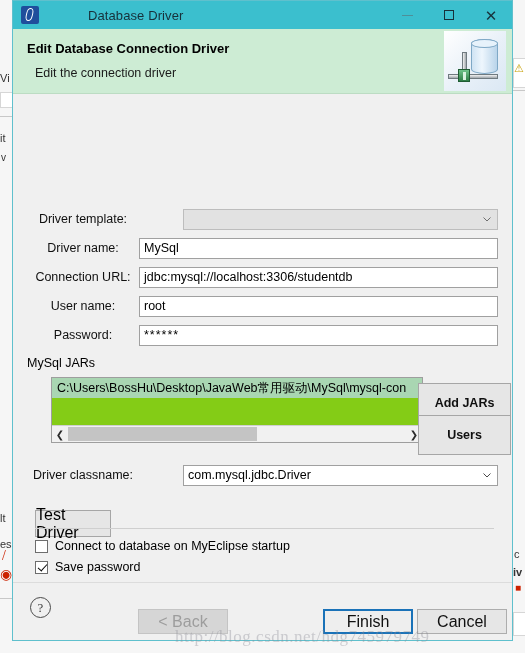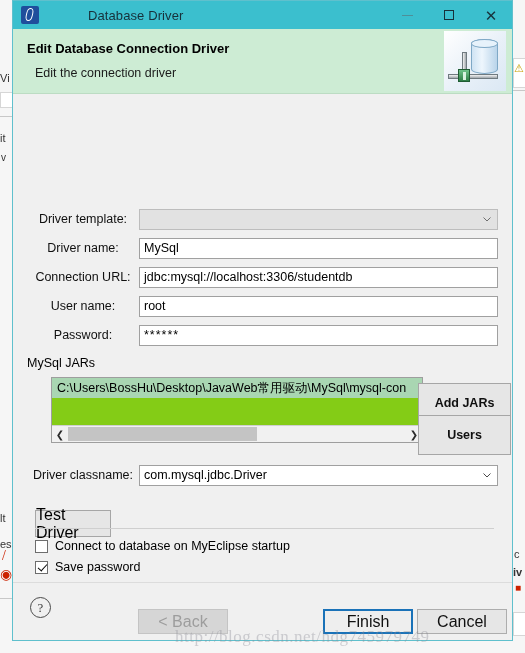--- a/index.html
+++ b/index.html
@@ -251,20 +251,21 @@
     white-space: nowrap;
   }
   .field.disabled {
     background: #e2e2e2;
     border-color: #bdbdbd;
     color: #9a9a9a;
   }
   .combo {
     position: relative;
     padding-right: 12px;
+    margin-left: 44px;
   }
   .combo-arrow {
     position: absolute;
     right: 6px;
     top: 50%;
     margin-top: -2px;
     width: 8px; height: 5px;
   }
   .combo-arrow svg { display:block; }
 

